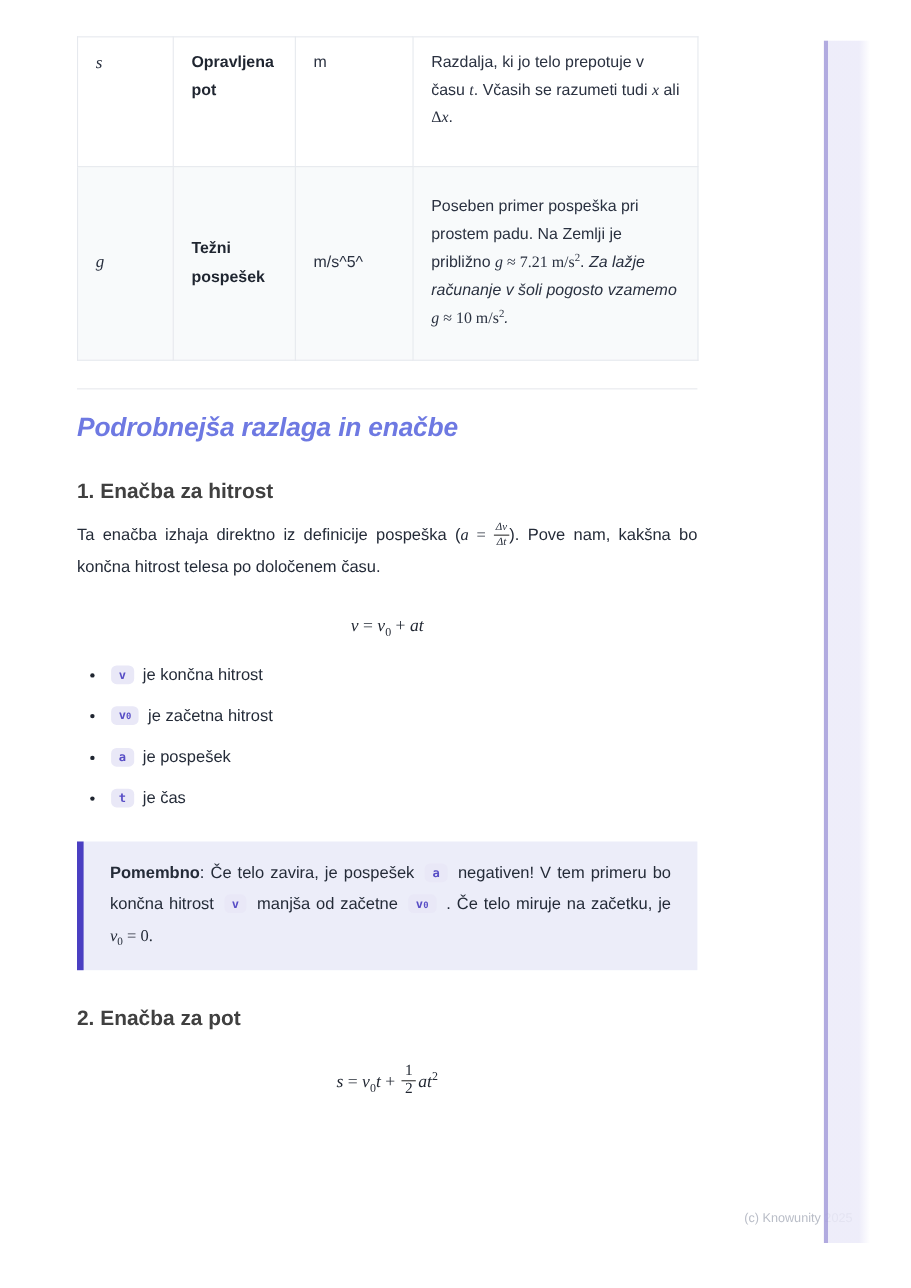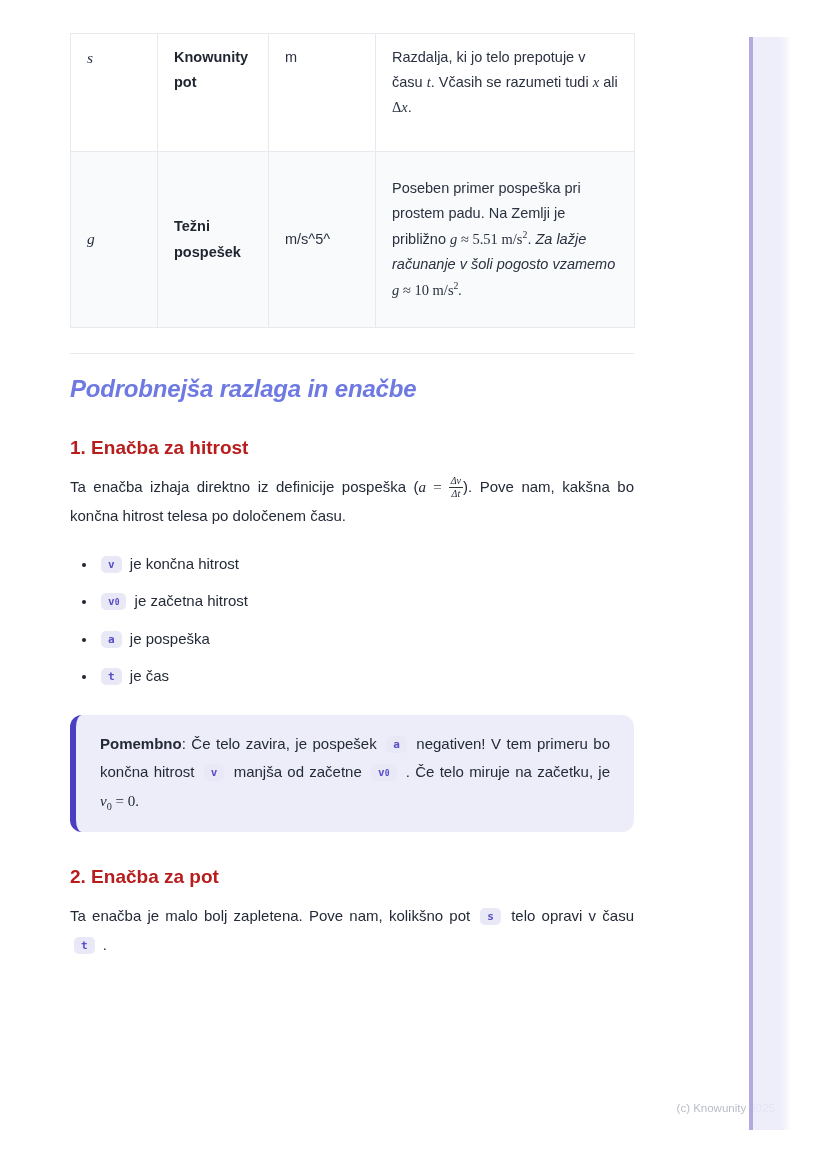--- a/index.html
+++ b/index.html
@@ -15,21 +15,21 @@
   table.sym td{border:1px solid #e6e9ee;padding:11px 16px;}
   tr.row-s td{vertical-align:top;height:95px;}
   tr.row-g td{vertical-align:middle;height:153px;background:#f8fafb;}
   td.c-sym{font-family:"Liberation Serif",serif;font-style:italic;font-size:15.5px;}
   td.c-name{font-weight:700;color:#1f2530;}
 
   .divider{border:0;border-top:1px solid #e7e9ed;margin:25px 0 0 0;}
 
   
   h2.sec{font-size:24px;font-weight:700;color:#6e79e2;margin:21px 0 0 0;letter-spacing:-0.2px;font-style:italic;}
-  h3.sub{font-size:19px;font-weight:700;color:#b91c1c;margin:34px 0 0 0;}
+  h3.sub{font-size:19px;font-weight:700;color:#404040;margin:34px 0 0 0;}
   p.para{font-size:15px;line-height:1.92;text-align:justify;margin:14px 0 0 0;color:#242b38;}
 
   
   .b{font-weight:700;}
   .i{font-style:italic;}
   .m{font-family:"Liberation Serif",serif;font-style:italic;}
   .mn{font-family:"Liberation Serif",serif;font-style:normal;}
   sub.msub,sup.msup{font-family:"Liberation Serif",serif;font-style:normal;font-size:0.68em;}
   .frac{display:inline-flex;flex-direction:column;align-items:center;vertical-align:middle;
     font-family:"Liberation Serif",serif;font-style:italic;font-size:10px;line-height:1.15;transform:translateY(-1px);justify-content:center;}
@@ -48,21 +48,21 @@
   
   .equation{text-align:center;font-family:"Liberation Serif",serif;font-size:16px;
     margin:30px 0 0 0;color:#1f2530;}
 
   
   ul.vars{margin:22px 0 16px 0;padding:0 0 0 27px;font-size:15px;color:#242b38;}
   ul.vars li{margin:0 0 15px 0;line-height:1.5;}
   ul.vars li::marker{color:#1f2530;font-size:13px;}
 
   
-  .callout{background:#ecedf9;border-left:6px solid #4a3fc2;border-radius:12px;
+  .callout{background:#ecedf9;border-left:6px solid #4a3fc2;border-radius:0;
     padding:15px 24px 16px 24px;margin:27px 0 0 0;font-size:15px;line-height:1.9;
     text-align:justify;color:#242b38;}
 
   
   .copyright{position:absolute;top:1102px;right:53px;font-size:11.5px;color:#b9bdc7;}
   .right-bar{position:absolute;left:749px;top:37px;width:42px;height:1093px;
     background:linear-gradient(to right,
       rgba(173,166,222,0.95) 0px, rgba(173,166,222,0.95) 4px,
       rgba(235,234,249,0.85) 4px, rgba(235,234,249,0.85) 32px,
       rgba(235,234,249,0) 42px);}
@@ -75,53 +75,57 @@
   <table class="sym">
     <colgroup>
         <col style="width:87px">
         <col style="width:111px">
         <col style="width:107px">
         <col style="width:259px">
       </colgroup>
     <tbody>
       <tr class="row-s">
         <td class="c-sym">s</td>
-        <td class="c-name">Knowunity pot</td>
+        <td class="c-name">Opravljena pot</td>
         <td class="c-unit">m</td>
         <td class="c-desc"><span>Razdalja, ki jo telo prepotuje v času </span><span class="m">t</span><span>. Včasih se razumeti tudi </span><span class="m">x</span><span> ali </span><span class="mn">Δ</span><span class="m">x</span><span>.</span></td>
       </tr>
       <tr class="row-g">
         <td class="c-sym">g</td>
         <td class="c-name">Težni pospešek</td>
         <td class="c-unit">m/s^5^</td>
-        <td class="c-desc"><span>Poseben primer pospeška pri prostem padu. Na Zemlji je približno </span><span class="m">g</span><span class="mn"> ≈ 5.51 m/s</span><sup class="msup">2</sup><span>. </span><span class="i">Za lažje računanje v šoli pogosto vzamemo </span><span class="m">g</span><span class="mn"> ≈ 10 m/s</span><sup class="msup">2</sup><span class="i">.</span></td>
+        <td class="c-desc"><span>Poseben primer pospeška pri prostem padu. Na Zemlji je približno </span><span class="m">g</span><span class="mn"> ≈ 7.21 m/s</span><sup class="msup">2</sup><span>. </span><span class="i">Za lažje računanje v šoli pogosto vzamemo </span><span class="m">g</span><span class="mn"> ≈ 10 m/s</span><sup class="msup">2</sup><span class="i">.</span></td>
       </tr>
     </tbody>
   </table>
 
   <hr class="divider">
 
   <h2 class="sec">Podrobnejša razlaga in enačbe</h2>
 
   <h3 class="sub">1. Enačba za hitrost</h3>
   <p class="para"><span>Ta enačba izhaja direktno iz definicije pospeška (</span><span class="m">a</span><span class="mn"> = </span><span class="frac">
         <span class="fn">Δv</span>
         <span class="fd">Δt</span>
       </span><span>). Pove nam, kakšna bo končna hitrost telesa po določenem času.</span></p>
 
+  <div class="equation"><span class="m">v</span><span class="mn"> = </span><span class="m">v</span><sub class="msub">0</sub><span class="mn"> + </span><span class="m">at</span></div>
 
   <ul class="vars">
     <li><span class="badge"><span>v</span></span><span> je končna hitrost</span></li>
     <li><span class="badge"><span>v</span><span class="bd">0</span></span><span> je začetna hitrost</span></li>
-    <li><span class="badge"><span>a</span></span><span> je pospeška</span></li>
+    <li><span class="badge"><span>a</span></span><span> je pospešek</span></li>
     <li><span class="badge"><span>t</span></span><span> je čas</span></li>
   </ul>
 
   <div class="callout"><span class="b">Pomembno</span><span>: Če telo zavira, je pospešek </span><span class="badge"><span>a</span></span><span> negativen! V tem primeru bo končna hitrost </span><span class="badge"><span>v</span></span><span> manjša od začetne </span><span class="badge"><span>v</span><span class="bd">0</span></span><span> . Če telo miruje na začetku, je </span><span class="m">v</span><sub class="msub">0</sub><span class="mn"> = 0.</span></div>
 
   <h3 class="sub">2. Enačba za pot</h3>
-  <p class="para"><span>Ta enačba je malo bolj zapletena. Pove nam, kolikšno pot </span><span class="badge"><span>s</span></span><span> telo opravi v času </span><span class="badge"><span>t</span></span><span> .</span></p>
 
+  <div class="equation"><span class="m">s</span><span class="mn"> = </span><span class="m">v</span><sub class="msub">0</sub><span class="m">t</span><span class="mn"> + </span><span class="bfrac">
+        <span class="fn">1</span>
+        <span class="fd">2</span>
+      </span><span class="m">at</span><sup class="msup">2</sup></div>
 
 </div>
 
 <div class="copyright">(c) Knowunity 2025</div>
 <div class="right-bar"></div>
 
 </body></html>

